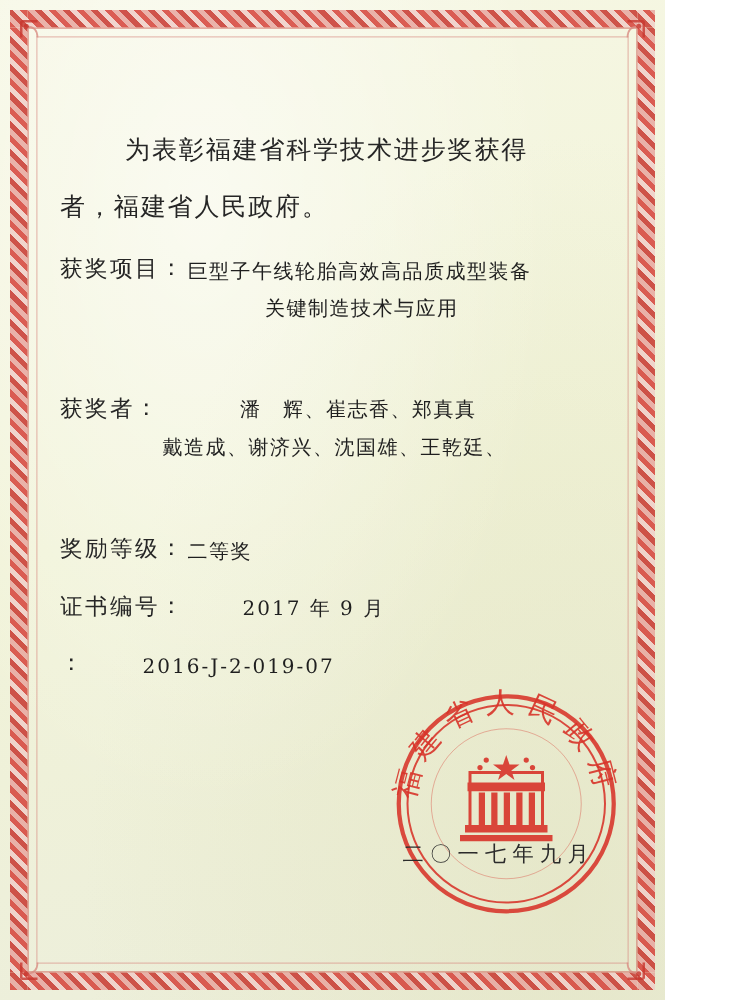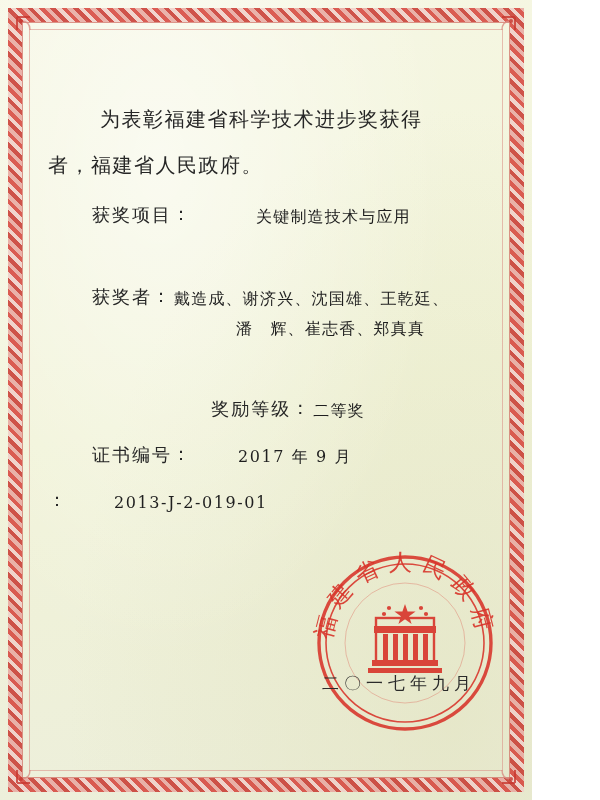--- a/index.html
+++ b/index.html
@@ -112,39 +112,38 @@
     display: flex;
     align-items: flex-start;
     margin-top: 20px;
   }
   .field-label {
     font-size: 18px;
     letter-spacing: 2px;
     white-space: nowrap;
     color: #262626;
     padding-top: 1px;
-    margin-left: 44px;
   }
   .field-colon {
     font-size: 18px;
     padding-right: 4px;
     color: #262626;
   }
   .field-value {
     font-size: 16px;
     line-height: 30px;
     letter-spacing: 1.2px;
     color: #1f1f1f;
   }
   .field-value .vline { display: block; }
   .field-value .vline.indent { padding-left: 14px; margin-left: 48px; }
 
   .project { margin-top: 14px; }
-  .awardees { margin-top: 52px; }
-  .level { margin-top: 52px; justify-content: center; }
+  .awardees { margin-top: 52px; font-family: Liberation Mono, monospace; }
+  .level { margin-top: 52px; }
   .date { margin-top: 16px; }
   .serial { margin-top: 16px; }
 
   .mono-ish {
     font-family: "DejaVu Serif", serif;
     letter-spacing: 1.6px;
     margin-left: 44px;
   }
 
   
@@ -218,48 +217,49 @@
 
     <div class="intro">
       <span class="l1">为表彰福建省科学技术进步奖获得</span>
       <span class="l2">者，福建省人民政府。</span>
     </div>
 
     <div class="field project">
       <span class="field-label">获奖项目</span>
       <span class="field-colon">：</span>
       <span class="field-value">
+        <span class="vline">巨型子午线轮胎高效高品质成型装备</span>
         <span class="vline indent">关键制造技术与应用</span>
       </span>
     </div>
 
     <div class="field awardees">
       <span class="field-label">获奖者</span>
       <span class="field-colon">：</span>
       <span class="field-value">
+        <span class="vline indent">潘　辉、崔志香、郑真真</span>
         <span class="vline">戴造成、谢济兴、沈国雄、王乾廷、</span>
-        <span class="vline indent">潘　辉、崔志香、郑真真</span>
       </span>
     </div>
 
     <div class="field level">
       <span class="field-label">奖励等级</span>
       <span class="field-colon">：</span>
       <span class="field-value">二等奖</span>
     </div>
 
     <div class="field date">
       <span class="field-label">证书编号</span>
       <span class="field-colon">：</span>
       <span class="field-value mono-ish">2017 年 9 月</span>
     </div>
 
     <div class="field serial">
       <span class="field-colon">：</span>
-      <span class="field-value mono-ish">2013-J-2-019-01</span>
+      <span class="field-value mono-ish">2016-J-2-019-07</span>
     </div>
 
   </div>
 
   <div class="seal">
     <svg viewBox="0 0 190 190" width="190" height="190">
       <g fill="none" stroke="#d8342a" stroke-width="3.4" opacity="0.88">
         <circle cx="95" cy="95" r="86"></circle>
         <circle cx="95" cy="95" r="79" stroke-width="1.6"></circle>
       </g>

